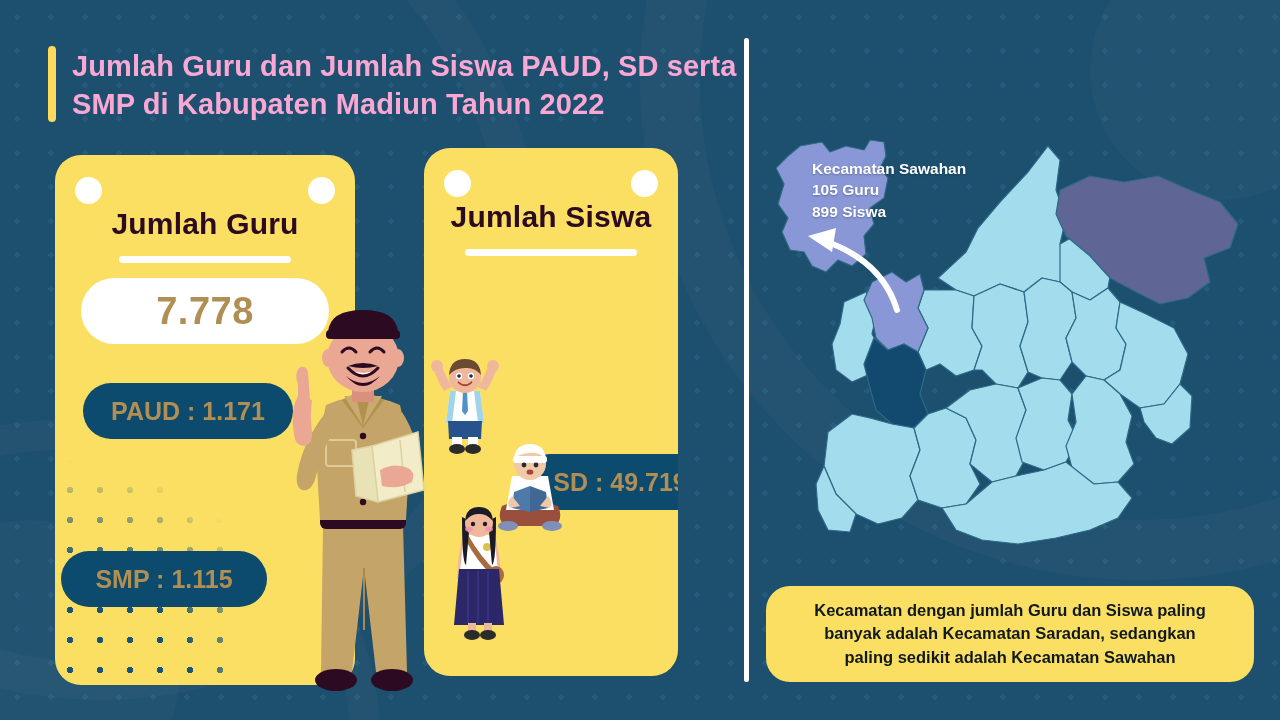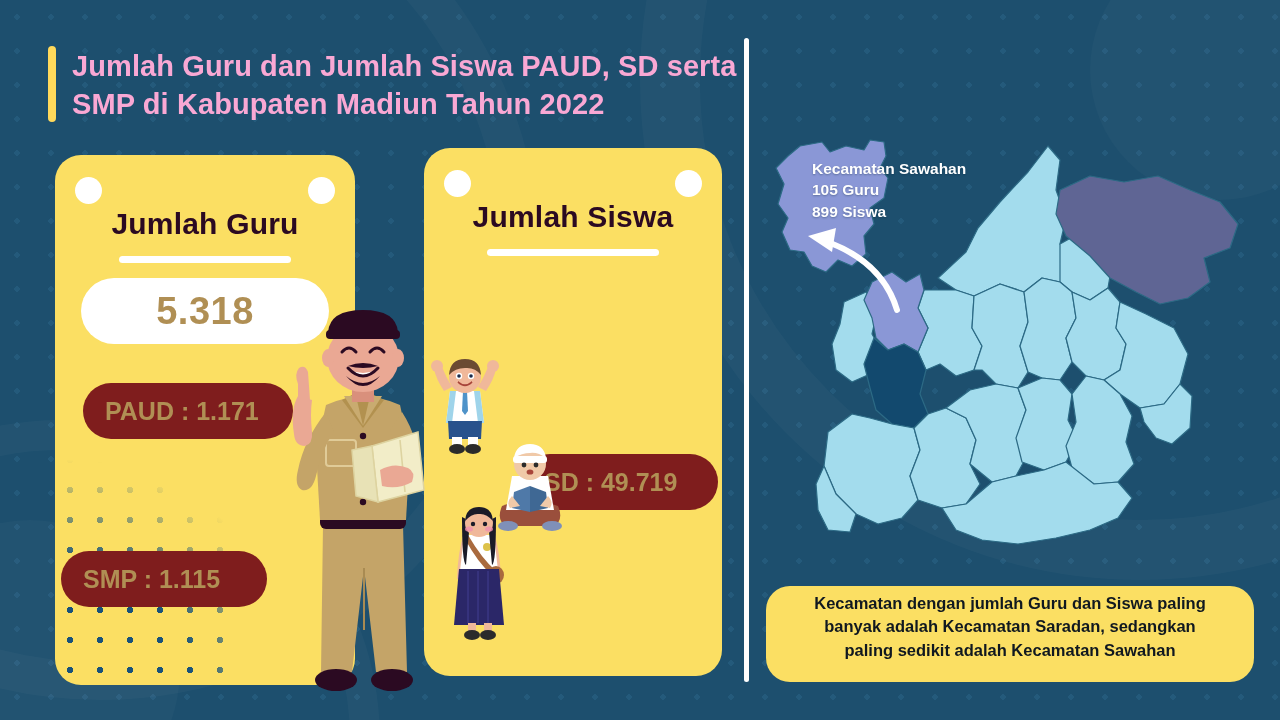--- a/index.html
+++ b/index.html
@@ -32,42 +32,42 @@
   .title { position:absolute; display:flex; gap:16px; align-items:stretch; }
   .title .bar { width:8px; border-radius:4px; background:#ffd95b; flex:0 0 8px; }
   .title .txt { color:#f9a8d4; font-weight:bold; font-size:29px; line-height:1.32;
     letter-spacing:.1px; white-space:pre-line; padding-top:1px; }
   #title-left  { left:48px; top:46px; height:76px; }
   #title-right { left:768px; top:46px; height:76px; }
 
   
   .card { position:absolute; background:#fbdf63; border-radius:26px; overflow:hidden; }
   #card-guru  { left:48px;  top:155px; width:300px; height:530px;margin-left:7px; }
-  #card-siswa { left:424px; top:148px; width:298px; height:528px; }
+  #card-siswa { left:424px; top:148px; width:254px; height:528px; }
   .card .hole { position:absolute; width:27px; height:27px; border-radius:50%; background:#ffffff; top:22px; }
   .card .hole.l { left:20px; }
   .card .hole.r { right:20px; }
 
   .card-dots { position:absolute; left:0; bottom:0; width:180px; height:240px; pointer-events:none;
     background-image:radial-gradient(#19537a 3.2px, transparent 3.3px);
     background-size:30px 30px;
     -webkit-mask-image:radial-gradient(circle at 6% 104%, #000 0%, #000 42%, transparent 78%);
     mask-image:radial-gradient(circle at 6% 104%, #000 0%, #000 42%, transparent 78%); }
 
   .card-title { position:absolute; left:0; right:0; top:52px; text-align:center;
     font-size:30px; font-weight:bold; color:#2b0a22; letter-spacing:.2px; }
   .card-rule { position:absolute; top:101px; left:50%; transform:translateX(-50%);
     width:172px; height:7px; border-radius:4px; background:#ffffff; }
 
   .big-pill { position:absolute; left:26px; right:26px; top:123px; height:66px;
     background:#ffffff; border-radius:34px; display:flex; align-items:center; justify-content:center; }
   .big-pill span { font-size:38px; font-weight:bold; color:#b08f54; letter-spacing:.5px; }
 
-  .pill { position:absolute; background:#7f1d1d; border-radius:30px; height:56px;
-    display:flex; align-items:center; justify-content:flex-start; padding:8px 22px; }
+  .pill { position:absolute; background:#0c4a6e; border-radius:30px; height:56px;
+    display:flex; align-items:center; justify-content:center; padding:8px 22px; }
   .pill span { font-size:25px; font-weight:bold; color:#b08f54; white-space:nowrap; }
 
   
   #guru-pill-0 { left:28px;  top:228px; width:210px; }
   #guru-pill-1 { left:68px;  top:312px; width:210px; }
   #guru-pill-2 { left:6px;  top:396px; width:206px; }
   
   #siswa-pill-0 { left:78px; top:222px; width:212px; }
   #siswa-pill-1 { left:98px; top:306px; width:196px; }
   #siswa-pill-2 { left:80px; top:400px; width:212px; }
@@ -81,21 +81,21 @@
 
   
   #map-wrap { position:absolute; left:760px; top:132px; width:510px; height:430px; }
   .map-label { position:absolute; color:#ffffff; font-weight:bold; line-height:1.38;
     text-shadow:0 1px 2px rgba(10,35,55,.35); white-space:pre-line; }
   #label-sawahan { left:52px; top:26px; font-size:15.5px; }
   #label-saradan { left:316px; top:82px; font-size:15.5px; }
 
   
   #note-box { position:absolute; left:766px; top:586px; width:488px; height:96px;
-    background:#fbdf63; border-radius:24px; display:flex; justify-content:center;
+    background:#fbdf63; border-radius:24px; display:flex; align-items:center; justify-content:center;
     padding:6px 18px; }
   #note-box span { color:#101820; font-weight:bold; font-size:16.5px; line-height:1.42;
     text-align:center; white-space:pre-line; }
 </style>
 </head>
 <body>
 
 <div class="stage">
 
   <div class="bg-dots"></div>
@@ -111,21 +111,21 @@
 SMP di Kabupaten Madiun Tahun 2022</div>
   </div>
 
   <div class="card" id="card-guru">
     <div class="card-dots"></div>
     <div class="hole l"></div>
     <div class="hole r"></div>
     <div class="card-title">Jumlah Guru</div>
     <div class="card-rule"></div>
     <div class="big-pill">
-      <span>5.318</span>
+      <span>7.778</span>
     </div>
     <div class="pill" id="guru-pill-0">
       <span>PAUD : 1.171</span>
     </div>
     <div class="pill" id="guru-pill-2">
       <span>SMP : 1.115</span>
     </div>
   </div>
 
   <div class="card" id="card-siswa">

